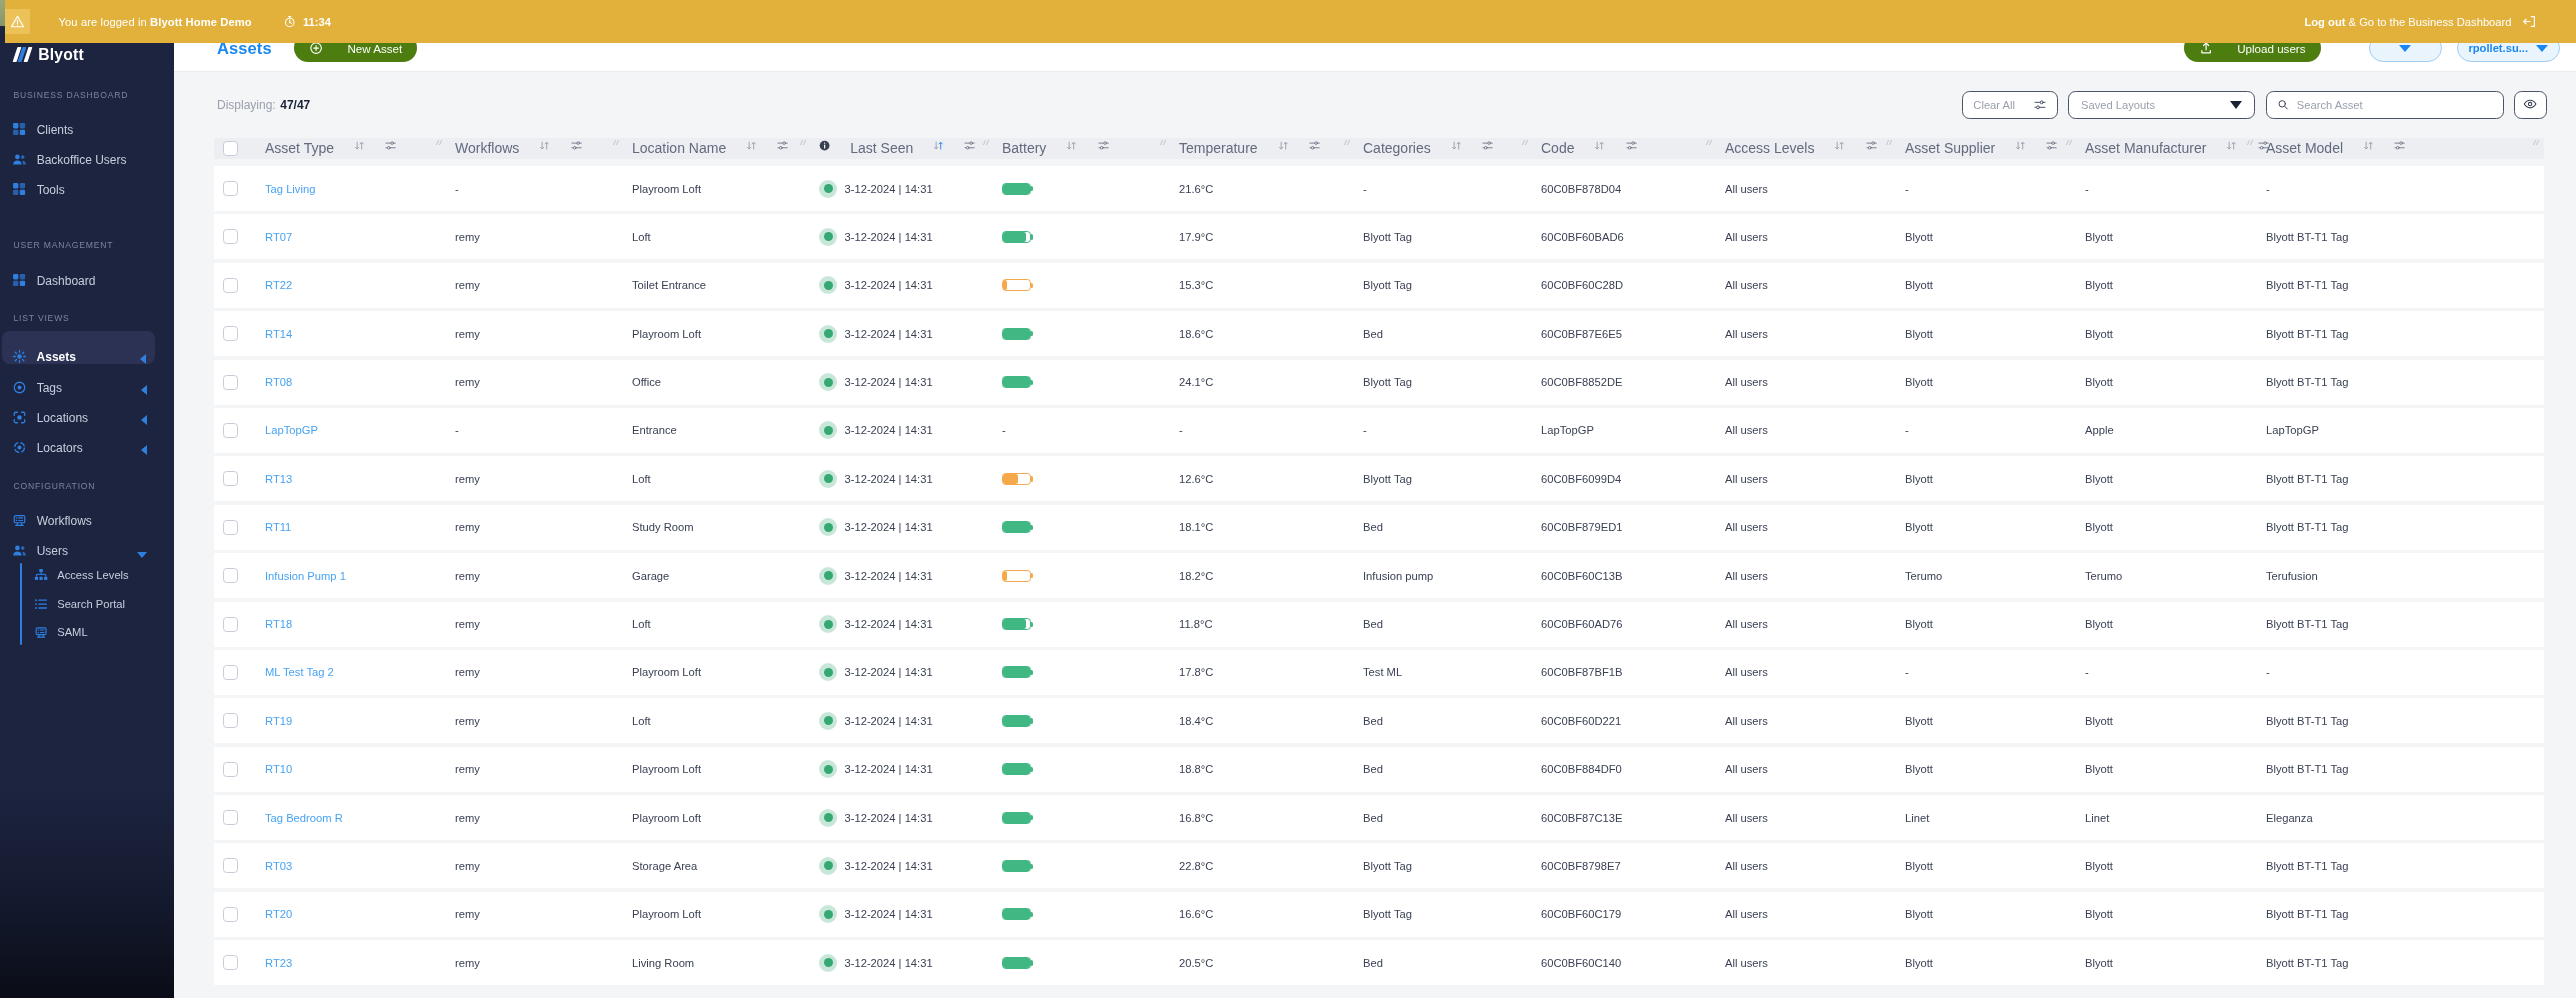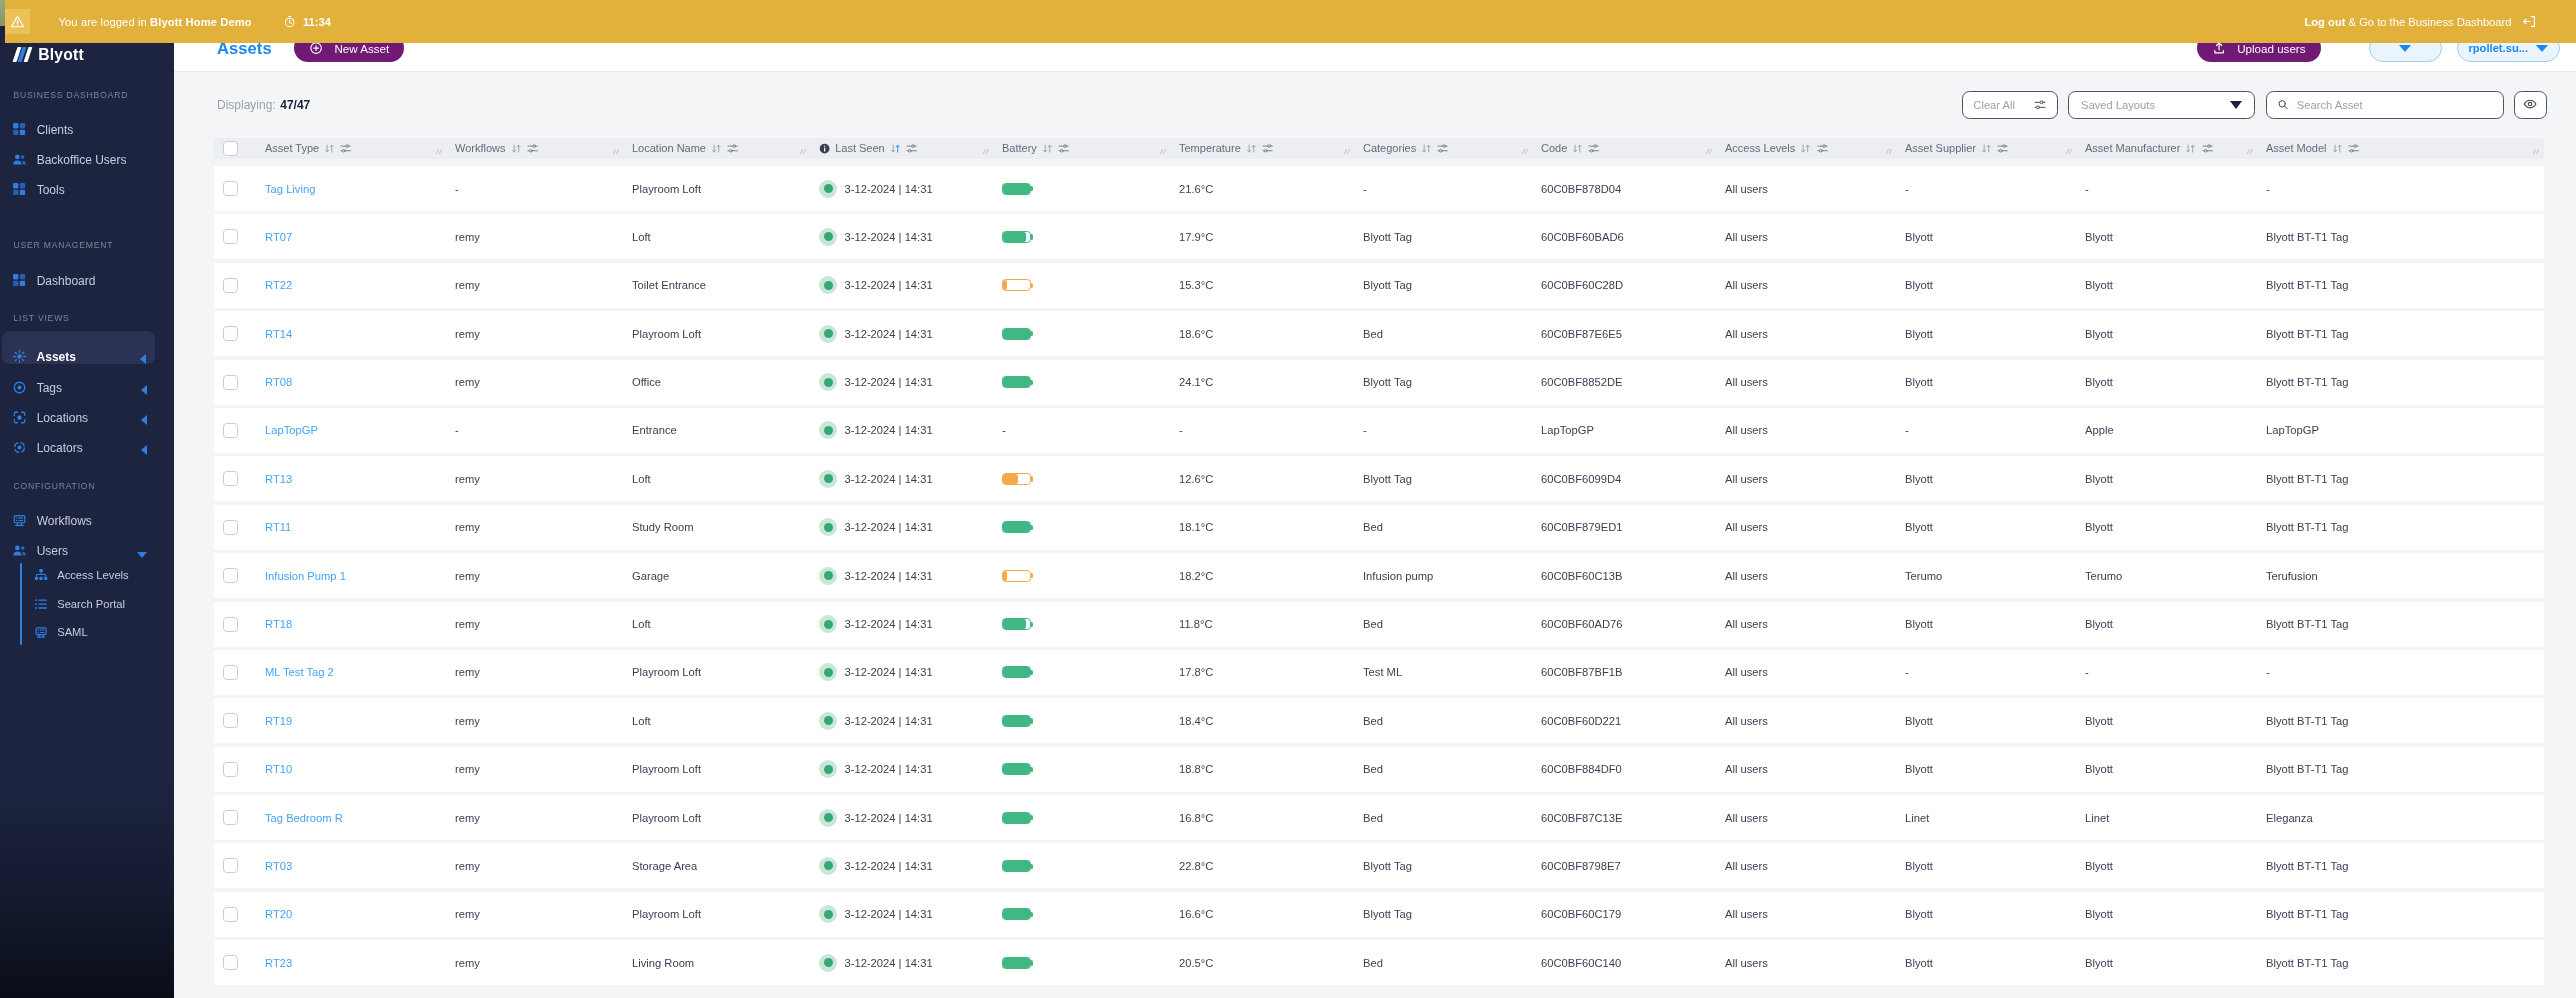--- a/index.html
+++ b/index.html
@@ -45,21 +45,21 @@
   .arrow.down { border-left:5.2px solid transparent; border-right:5.2px solid transparent; border-top:6.7px solid #2e7fe0; }
   .nav-children { position:relative; margin:3px 0 4.5px; }
   .nav-children:before { content:""; position:absolute; left:20px; top:1.5px; bottom:1.5px; width:2.2px; background:#2e7fe0; border-radius:1.5px; }
   .nav-child { display:flex; align-items:center; gap:9px; height:28.5px; padding-left:34px; color:#c9cedd; font-size:11.2px; cursor:pointer; }
   .nav-child .nico { width:14.2px; height:14.2px; color:#2e7fe0; display:flex; align-items:center; justify-content:center; }
 
   
   .main { position:absolute; left:174px; top:25.5px; right:0; bottom:0; background:#f4f5f7; z-index:1; }
   .page-header { height:46px; background:#fff; border-bottom:0.7px solid #e9ebef; display:flex; align-items:center; padding:0 15px 0 43px; }
   .page-title { color:#1b87f0; font-size:16.5px; font-weight:700; letter-spacing:0.1px; }
-  .btn-blue { display:flex; align-items:center; gap:11px; background:#701a75; color:#fff; border:none; border-radius:14.2px; height:28px; padding:0 15px; font-size:11.6px; font-family:inherit; cursor:pointer; }
+  .btn-blue { display:flex; align-items:center; gap:24px; background:#4d7c0f; color:#fff; border:none; border-radius:14.2px; height:28px; padding:0 15px; font-size:11.6px; font-family:inherit; cursor:pointer; }
   .new-asset { margin-left:22.5px; }
   .upload { margin-left:auto; }
   .pill { display:flex; align-items:center; justify-content:center; gap:7.5px; background:#e9f4fd; border:1.1px solid #9fcdf5; border-radius:14.2px; height:28px; cursor:pointer; color:#1b87f0; font-size:11.2px; font-weight:700; }
   .pill .tri { width:0; height:0; border-left:6px solid transparent; border-right:6px solid transparent; border-top:7.5px solid #1b87f0; }
   .pill.empty { width:73px; margin-left:48px; }
   .pill.user { width:103px; margin-left:15px; margin-right:1.5px; padding:0 10.5px; }
   .pill.user span { overflow:hidden; white-space:nowrap; }
 
   
   .toolbar { height:66px; display:flex; align-items:center; padding:0 29px 0 43px; }
@@ -73,21 +73,21 @@
   .saved-layouts .tri { width:0; height:0; border-left:6.7px solid transparent; border-right:6.7px solid transparent; border-top:8.2px solid #1b2236; }
   .searchbox { width:238px; padding:0 10.5px; gap:7.5px; cursor:text; }
   .searchbox input { border:none; outline:none; font-size:11.2px; color:#3a4154; width:100%; font-family:inherit; background:transparent; }
   .searchbox input::placeholder { color:#9aa0ac; }
   .eye-btn { width:33px; justify-content:center; color:#3a4154; }
 
   
   .table-wrap { margin-left:40px; width:2330px; }
   .grid { display:grid; grid-template-columns:42px 190px 177px 187px 183px 177px 184px 178px 184px 180px 180px 181px 286px; }
   .thead { background:#eceef1; height:21px; align-items:center; border-radius:1.5px; margin-bottom:7.5px; }
-  .th { display:flex; align-items:flex-end; gap:5px; padding-left:9px; font-size:11px; color:#636a7e; position:relative; white-space:nowrap; }
+  .th { display:flex; align-items:flex-start; gap:20px; padding-left:9px; font-size:14px; color:#636a7e; position:relative; white-space:nowrap; }
   .th .resize { position:absolute; right:4.5px; display:flex; gap:1.9px; }
   .th .resize i { display:block; width:1.1px; height:5.2px; background:#bfc3cd; transform:skewX(-25deg); }
   .sorticon, .sliders { flex:0 0 auto; cursor:pointer; }
   .tr { background:#fff; height:45px; margin-bottom:3.4px; align-items:center; }
   .td { padding-left:9px; font-size:11.2px; color:#3a4154; display:flex; align-items:center; white-space:nowrap; overflow:hidden; }
   .td.link a { color:#47a3f2; text-decoration:none; cursor:pointer; }
   .checkbox { width:15px; height:15px; border:1.5px solid #c8ccd6; border-radius:3.7px; background:#fff; cursor:pointer; }
   .lastseen { gap:7.5px; }
   .dot { width:18px; height:18px; border-radius:50%; background:rgba(61,170,115,.28); display:flex; align-items:center; justify-content:center; flex:0 0 auto; }
   .dot i { width:9px; height:9px; border-radius:50%; background:#35a873; display:block; }

